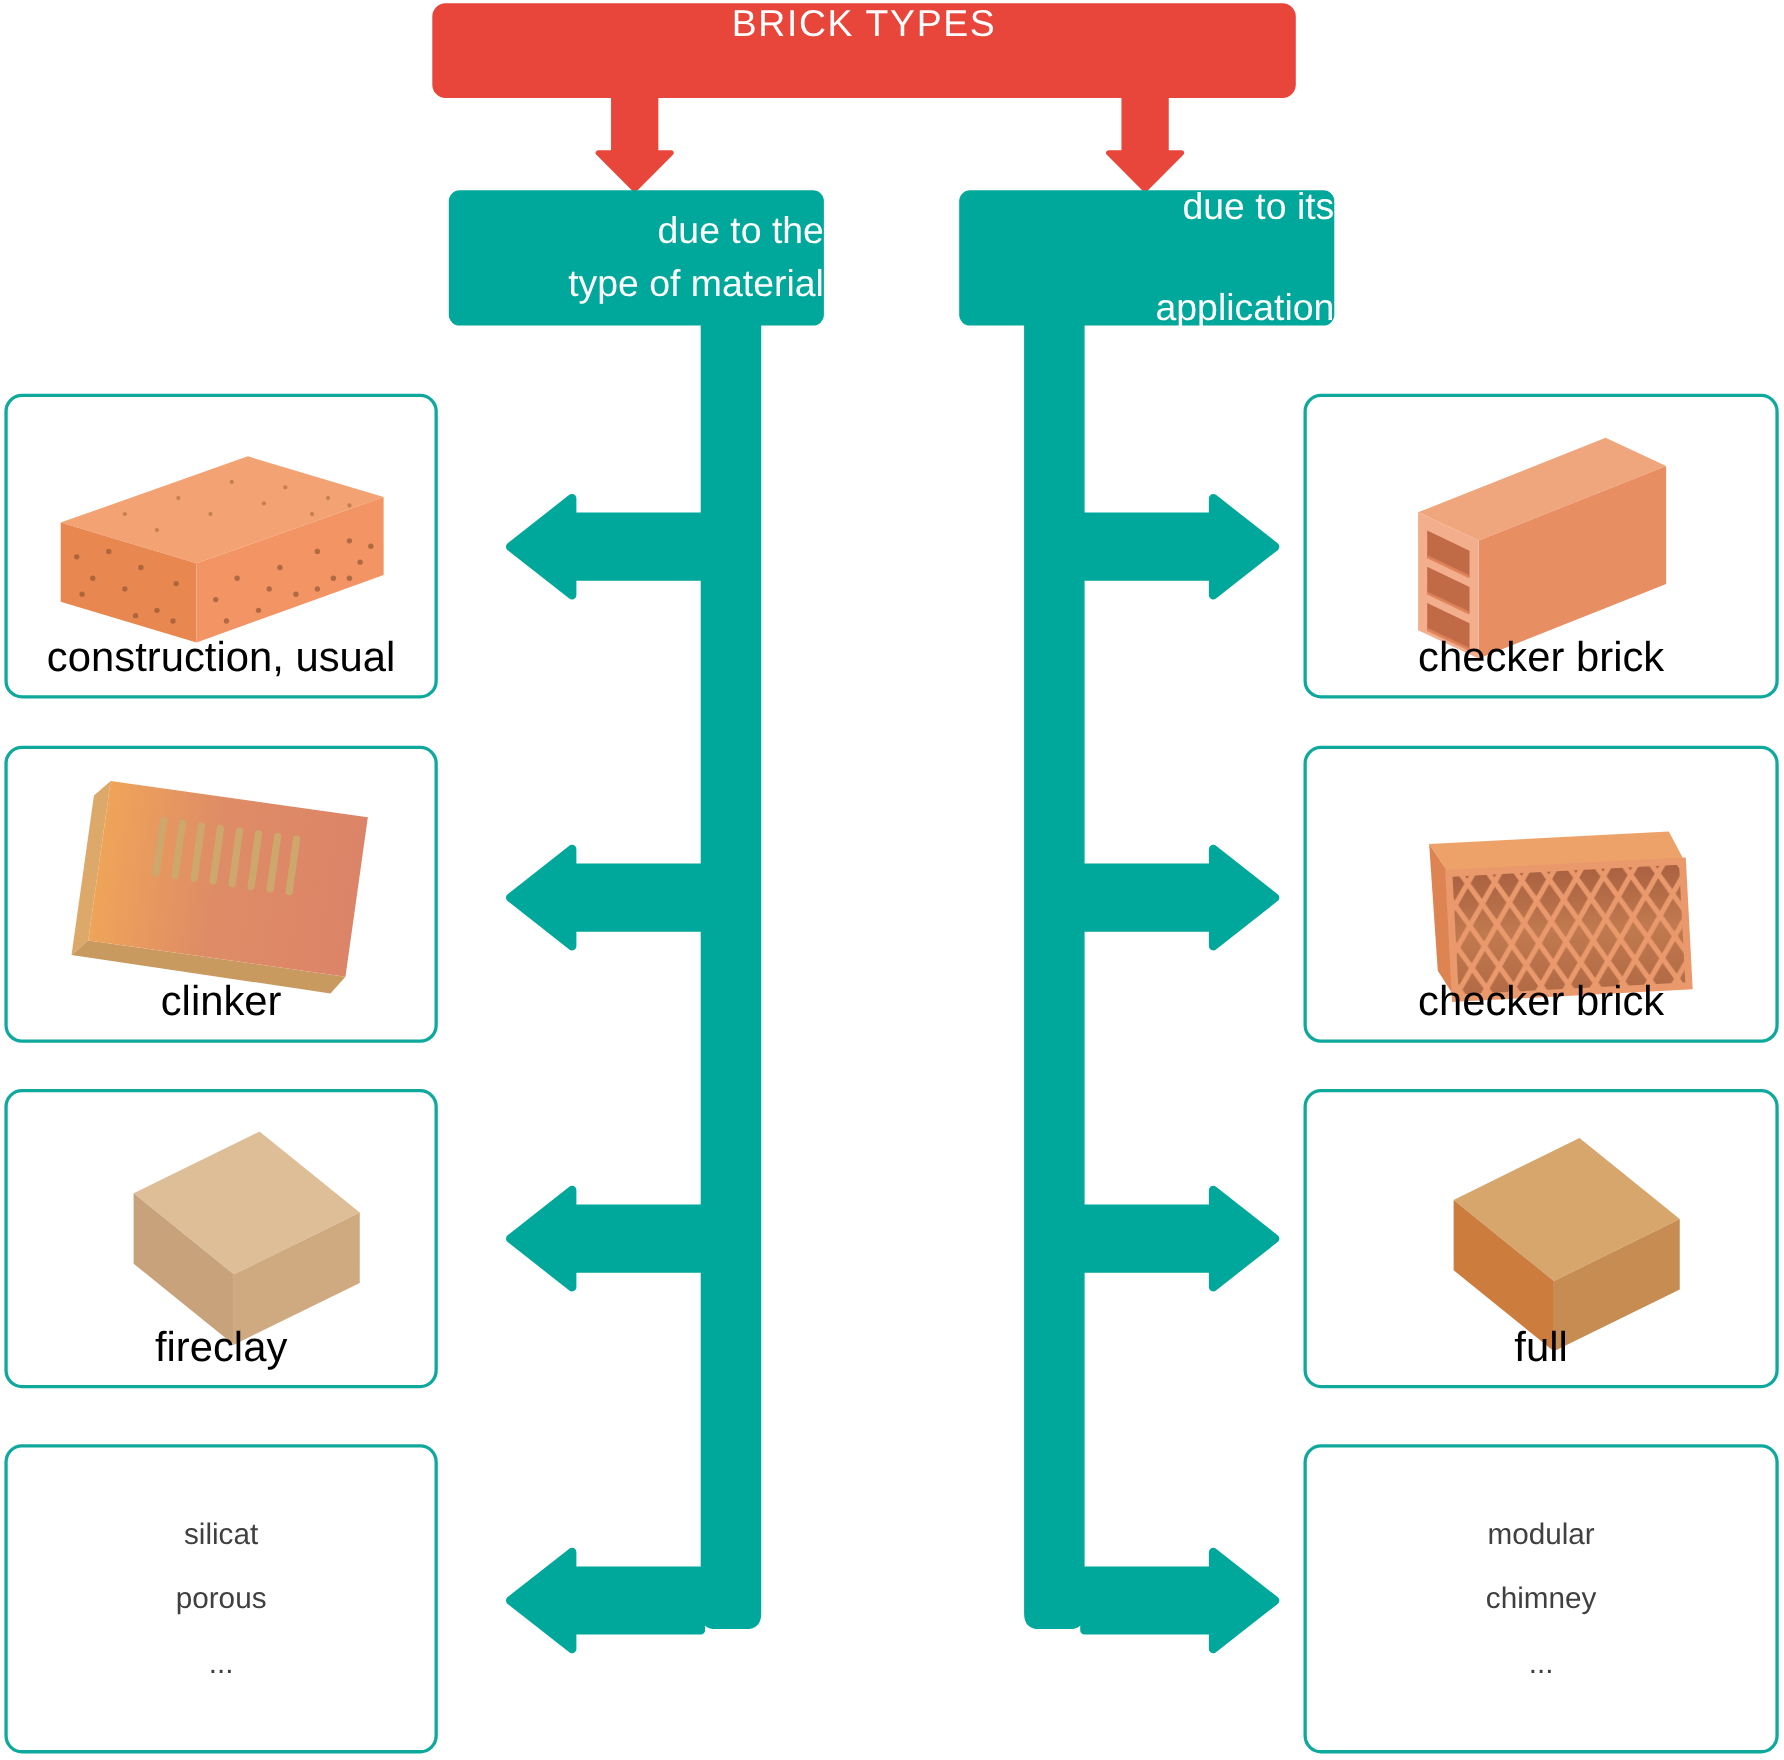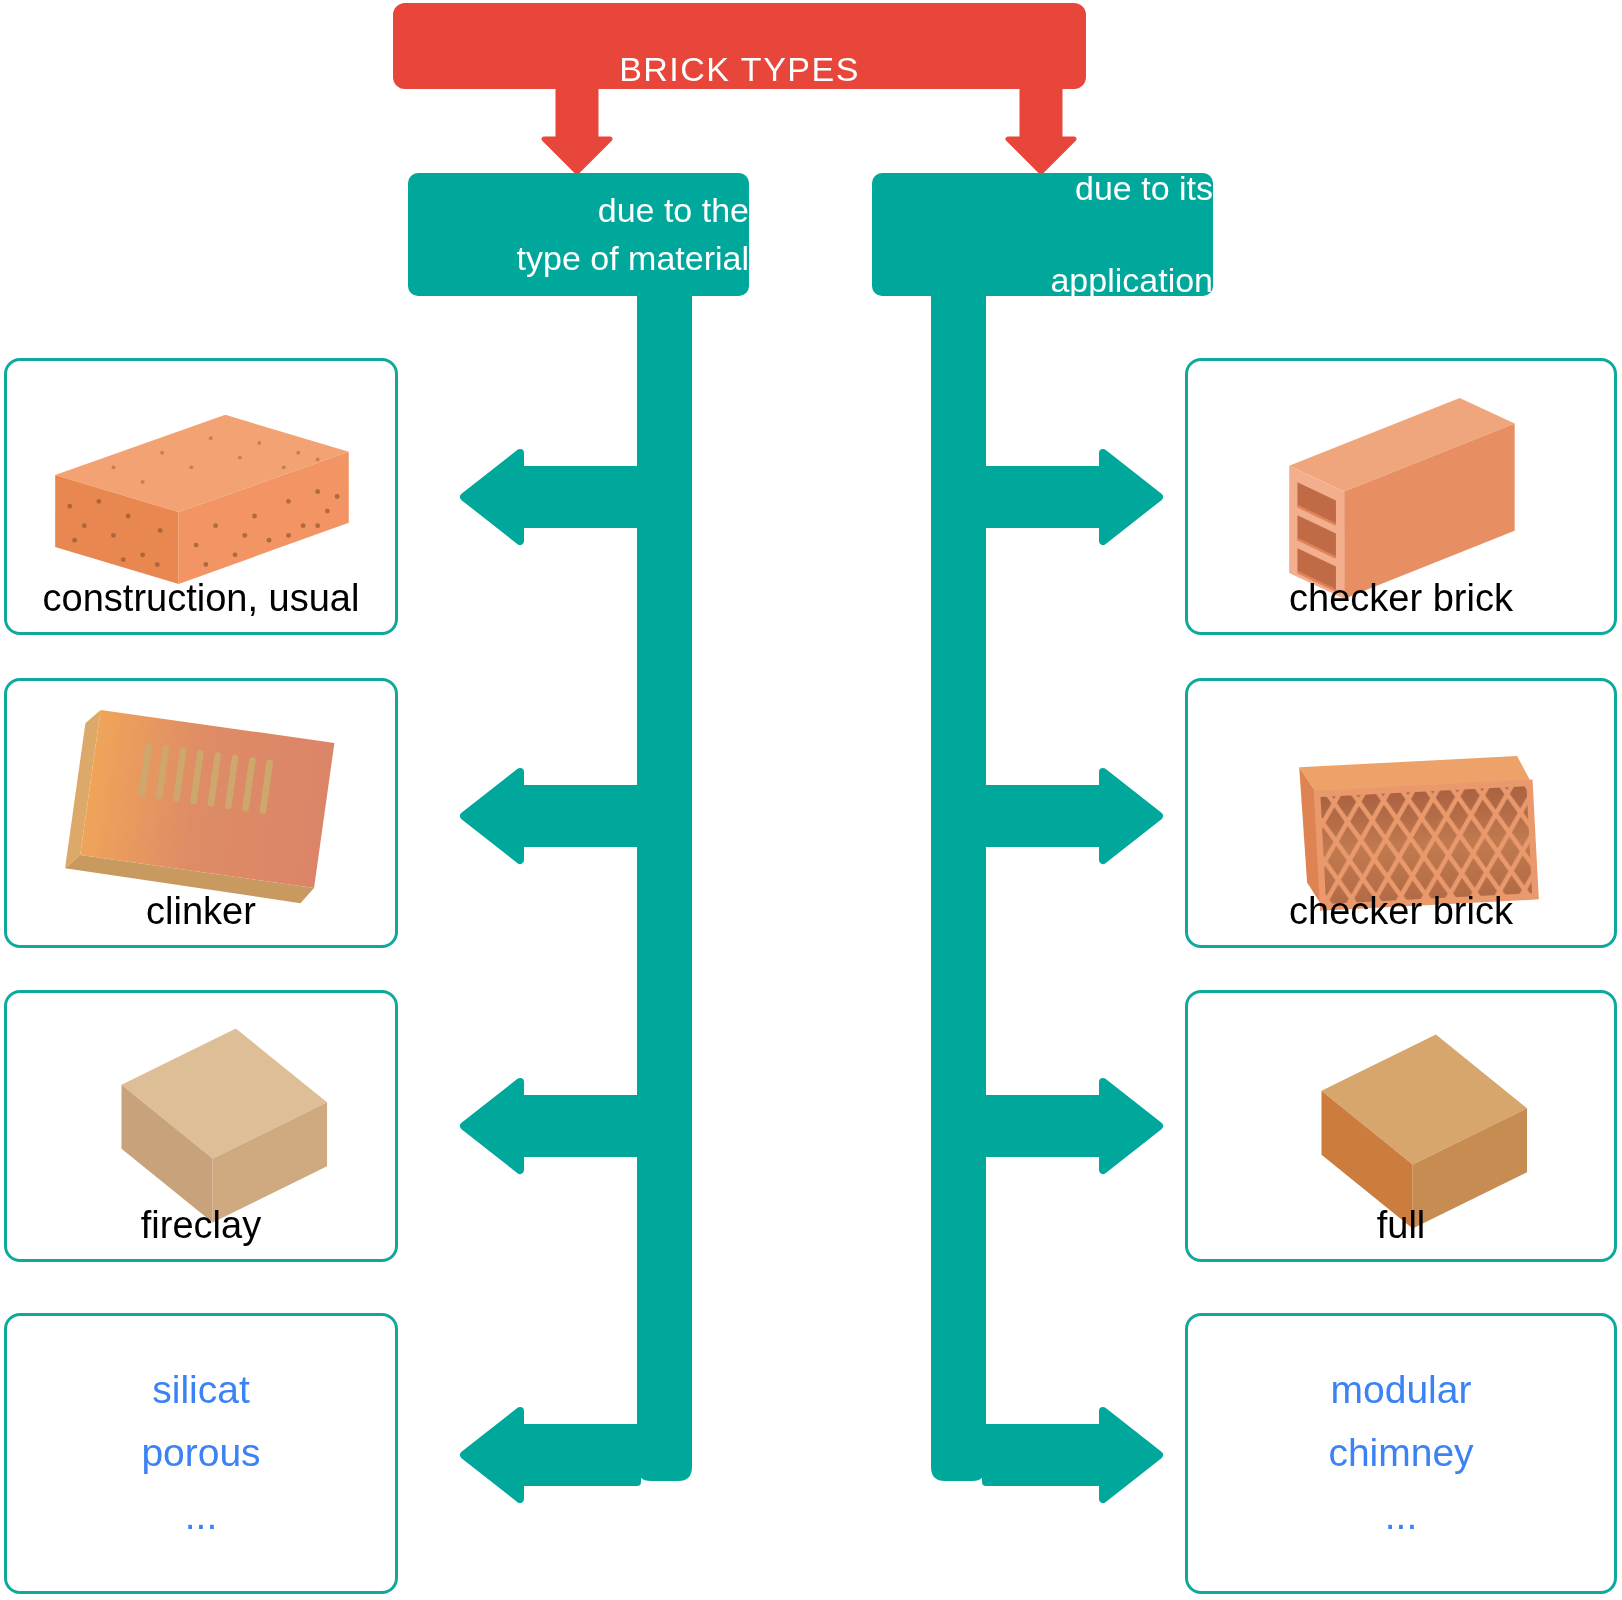--- a/index.html
+++ b/index.html
@@ -1,22 +1,22 @@
 <!DOCTYPE html>
 <html><head>
 <meta charset="utf-8">
 <style>
   html,body{margin:0;padding:0;background:#ffffff;}
   body{width:1622px;height:1600px;position:relative;font-family:"Liberation Sans",sans-serif;}
   .canvas{position:absolute;left:0;top:0;width:1622px;height:1600px;overflow:hidden;background:#ffffff;}
   .connectors{position:absolute;left:0;top:0;}
   .title-box{
-    position:absolute;left:393px;top:3px;width:693px;height:86px;
+    position:absolute;left:393px;top:3px;width:785px;height:86px;
     background:#E8453B;border-radius:12px;
-    display:flex;align-items:flex-end;justify-content:center;
+    display:flex;align-items:flex-start;justify-content:center;
     color:#fff;font-size:34px;letter-spacing:1.5px;
   }
   .branch-box{
     position:absolute;top:173px;width:341px;height:123px;
     background:#00A79B;border-radius:10px;
     display:flex;flex-direction:column;align-items:flex-end;justify-content:center;
     color:#fff;font-size:34px;line-height:1.4;text-align:center;
   }
   .branch-left{left:408px;}
   .branch-right{left:872px;gap:44px;}
@@ -30,21 +30,21 @@
   .r2{top:678px;height:270px;}
   .r3{top:990px;height:272px;}
   .r4{top:1313px;height:281px;}
   .brick{position:absolute;left:50%;transform:translateX(-50%);}
   .item-label{
     position:absolute;bottom:12px;left:0;width:100%;
     text-align:center;font-size:38px;color:#000;
   }
   .text-lines{
     display:flex;flex-direction:column;justify-content:center;align-items:center;
-    height:100%;font-size:39px;color:#3b82f6;line-height:1.2;gap:16px;text-align:center;
+    height:100%;font-size:27px;color:#404040;line-height:1.2;gap:26px;text-align:center;
   }
 </style>
 </head>
 <body>
 
 <div class="canvas">
 
   <svg class="connectors" width="1622" height="1600" viewBox="0 0 1622 1600">
 
     <g>

